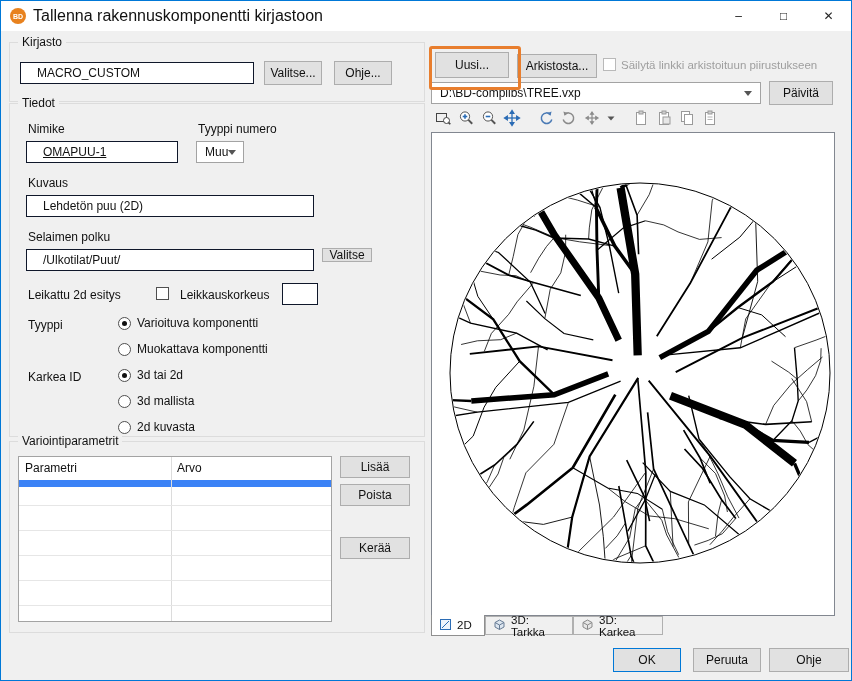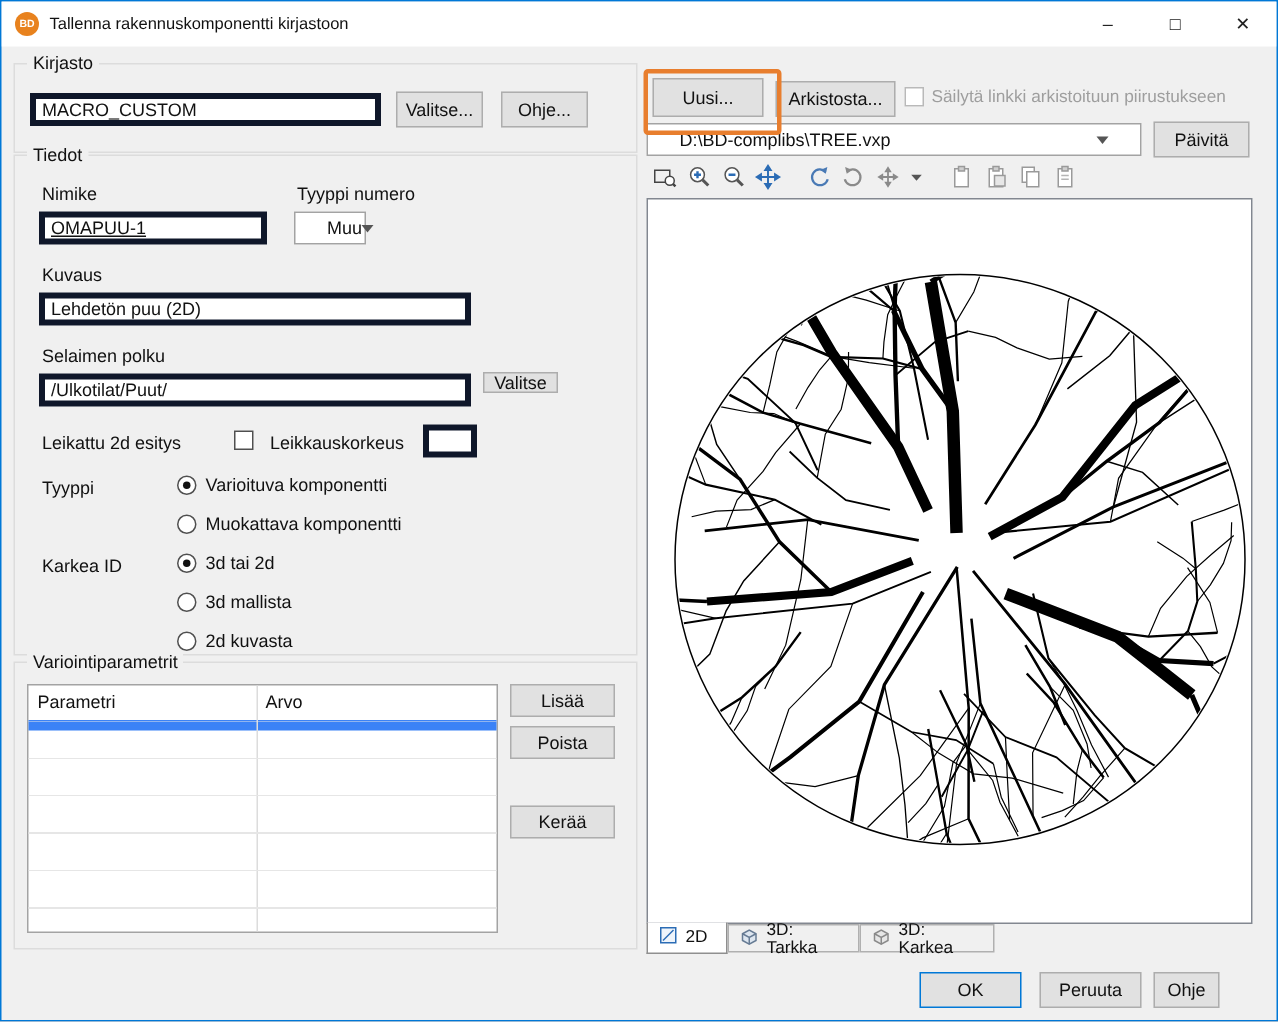--- a/index.html
+++ b/index.html
@@ -1,31 +1,31 @@
 <!DOCTYPE html>
 <html><head>
 <meta charset="utf-8">
 <style>
   html,body{margin:0;padding:0}
   body{background:#8f9aa5;font-family:"Liberation Sans","DejaVu Sans",sans-serif;font-size:12px;color:#111}
   .window{position:relative;width:852px;height:681px;margin:0 auto;background:#f0f0f0;border:1px solid #0078d7;box-sizing:border-box;overflow:hidden}
   .window>*{position:absolute}
   .titlebar{left:0;top:0;right:0;height:30px;background:#fff;display:flex;align-items:center}
   .app-icon{width:16px;height:16px;border-radius:50%;background:#e8821e;margin:0 7px 0 9px;flex:none;display:flex;align-items:center;justify-content:center;color:#fff;font-size:7px;font-weight:bold}
-  .title-text{font-size:11px;color:#111}
+  .title-text{font-size:16px;color:#111}
   .win-controls{margin-left:auto;display:flex;height:100%}
   .win-btn{width:45px;height:100%;display:flex;align-items:center;justify-content:center;font-size:12px;color:#222}
   .groupbox{border:1px solid #dcdcdc}
   .groupbox>*{position:absolute}
   .gb-label{top:-8px;left:8px;background:#f0f0f0;padding:0 4px;white-space:nowrap}
   .label{white-space:nowrap}
   .btn{background:#e1e1e1;border:1px solid #adadad;display:flex;align-items:center;justify-content:center;font:inherit;color:#111;padding:0;cursor:default}
   .btn.default{border:1px solid #0078d7}
-  .input{background:#fff;border:4px solid #0f172a;padding:0 4px;font:inherit;color:#111;box-sizing:border-box;outline:none}
-  .combo{background:#fff;border:1px solid #a3a3a3;display:flex;align-items:center;padding:0 21px;box-sizing:border-box}
+  .input{background:#fff;border:1px solid #0f172a;padding:0 16px;font:inherit;color:#111;box-sizing:border-box;outline:none}
+  .combo{background:#fff;border:1px solid #a3a3a3;display:flex;align-items:center;padding:0 8px;box-sizing:border-box}
   .combo .caret{margin-left:auto;width:0;height:0;border-left:4px solid transparent;border-right:4px solid transparent;border-top:5px solid #555}
   .radio-row{display:flex;align-items:center;gap:6px;height:16px}
   .radio{width:13px;height:13px;border:1px solid #4f4f4f;border-radius:50%;background:#fff;position:relative;flex:none;box-sizing:border-box}
   .radio.checked::after{content:"";position:absolute;left:3px;top:3px;width:5px;height:5px;border-radius:50%;background:#111}
   .cb{width:13px;height:13px;border:1px solid #4f4f4f;background:#fff;box-sizing:border-box}
   .cb.disabled{border-color:#b9b9b9}
   .disabled-text{color:#9e9e9e}
   .vtable{background:#fff;border:1px solid #a3a3a3;box-sizing:border-box}
   .vt-head{position:absolute;left:0;right:0;top:0;height:23px;border-bottom:7px solid #3b82f6;display:flex}
   .vt-col1{width:152px;padding:4px 6px;box-sizing:border-box}
@@ -442,15 +442,15 @@
   <div class="tab" style="left:572px;top:615px;width:90px;height:19px">
     <span><svg width="13" height="13">
           <path d="M2 4.5 L6.5 2 L11 4.5 L11 9 L6.5 11.5 L2 9 Z" fill="#e6e6e6" stroke="#8a8a8a"></path>
           <path d="M2 4.5 L6.5 7 L11 4.5 M6.5 7 L6.5 11.5" fill="none" stroke="#8a8a8a"></path>
         </svg></span>
     <span>3D: Karkea</span>
   </div>
 
   <button class="btn default" style="left:612px;top:647px;width:68px;height:24px">OK</button>
   <button class="btn" style="left:692px;top:647px;width:68px;height:24px">Peruuta</button>
-  <button class="btn" style="left:768px;top:647px;width:44px;height:24px">Ohje</button>
+  <button class="btn" style="left:768px;top:647px;width:80px;height:24px">Ohje</button>
 
 </div>
 
 </body></html>

